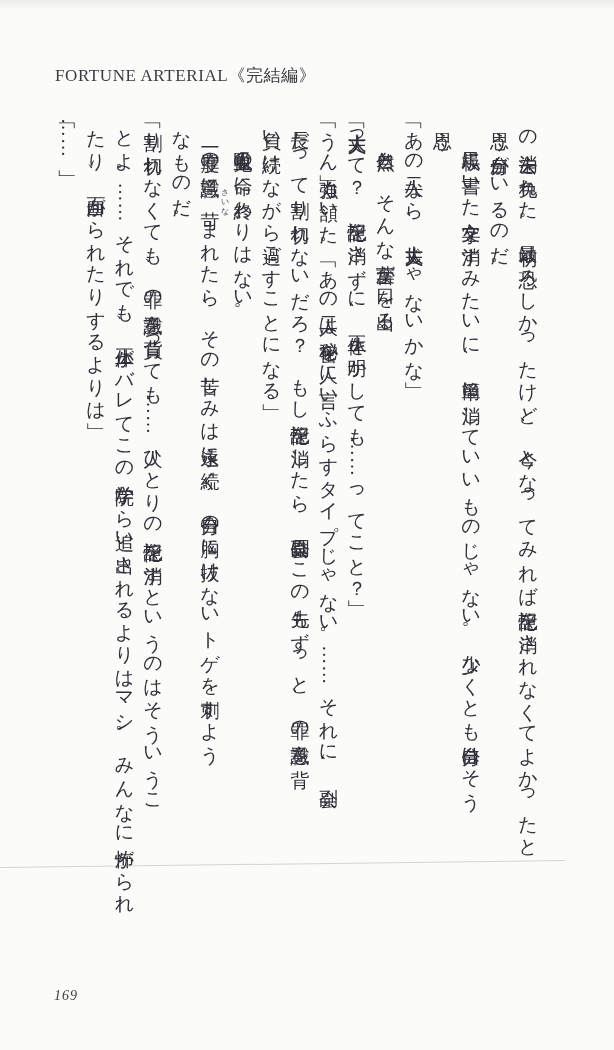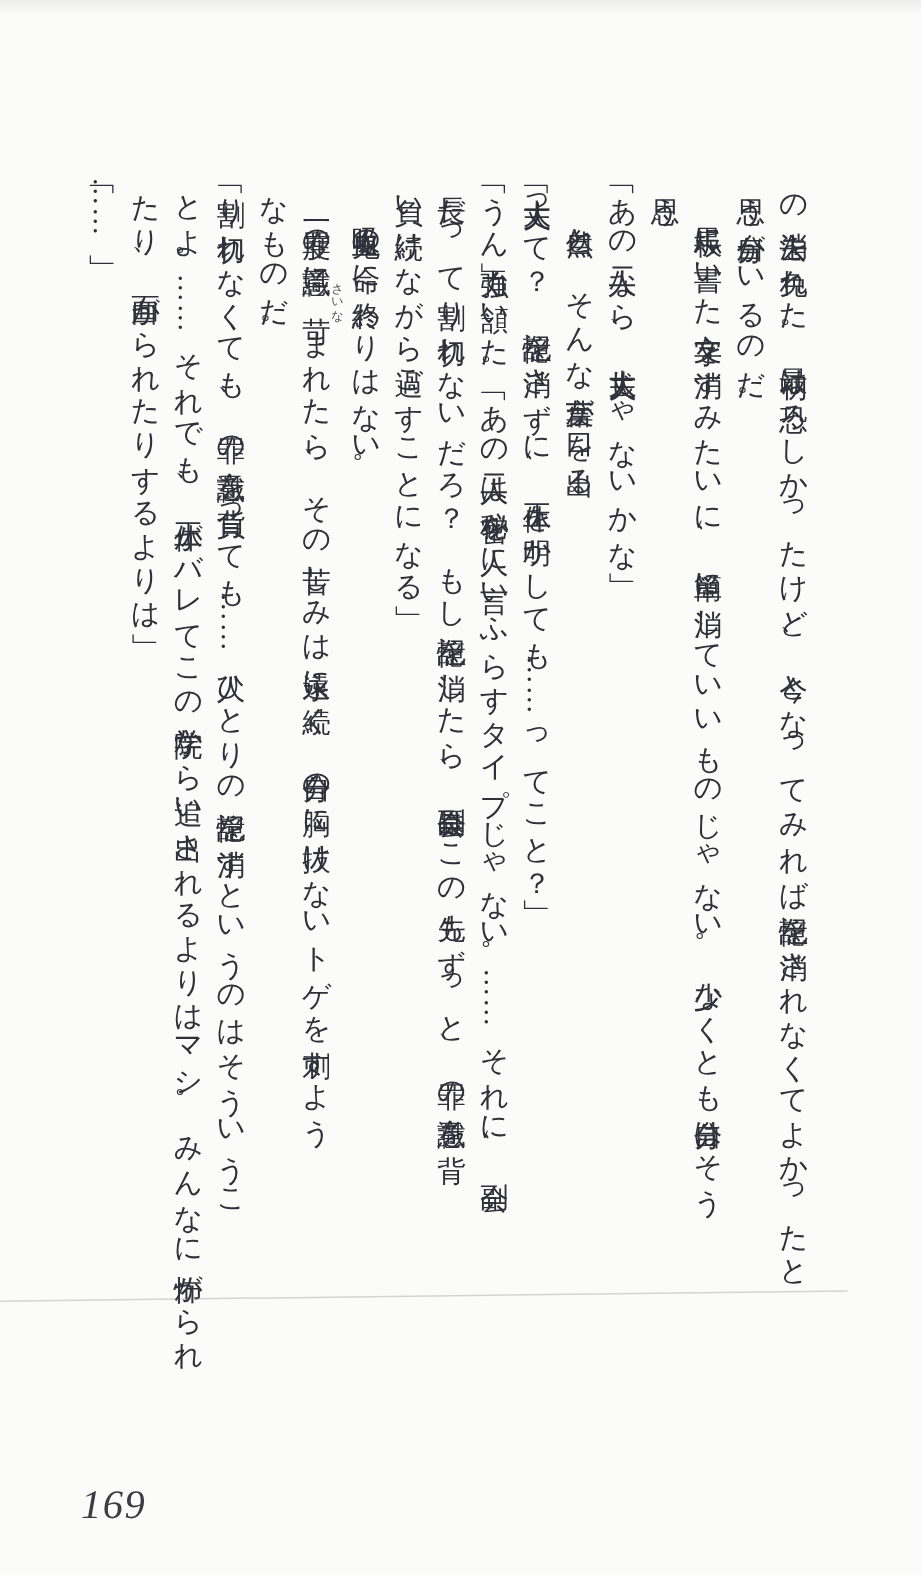--- a/index.html
+++ b/index.html
@@ -70,33 +70,34 @@
     height: 1px;
     background: rgba(110,110,110,0.28);
     transform: rotate(-0.7deg);
     transform-origin: left center;
     pointer-events: none;
   }
   .page-number {
     position: absolute;
     left: 54px;
     top: 988px;
-    font-size: 27px;
+    font-size: 14px;
     font-style: italic;
     color: #3c3c44;
     letter-spacing: 1px;
   }
 </style>
 </head>
 <body>
 
 <div class="page">
 
   <div class="edge-shade-top"></div>
 
+  <div class="running-header">FORTUNE ARTERIAL《完結編》</div>
 
   <div class="text-body">
       <div class="col">の消去を免れた。最初は恐ろしかったけど、今となってみれば記憶を消されなくてよかったと</div>
       <div class="col">思う自分がいるのだ。</div>
       <div class="col indent">黒板に書いた文字を消すみたいに、簡単に消していいものじゃない。少なくとも自分はそう</div>
       <div class="col">思う。</div>
       <div class="col">「あの二人なら、大丈夫じゃないかな」</div>
       <div class="col indent">自然と、そんな言葉が口を出る。</div>
       <div class="col">「大丈夫って？　記憶を消さずに、正体を明かしても……ってこと？」</div>
       <div class="col">「うん」力強く頷いた。「あの二人は秘密を人に言いふらすタイプじゃない。……それに、副会</div>

